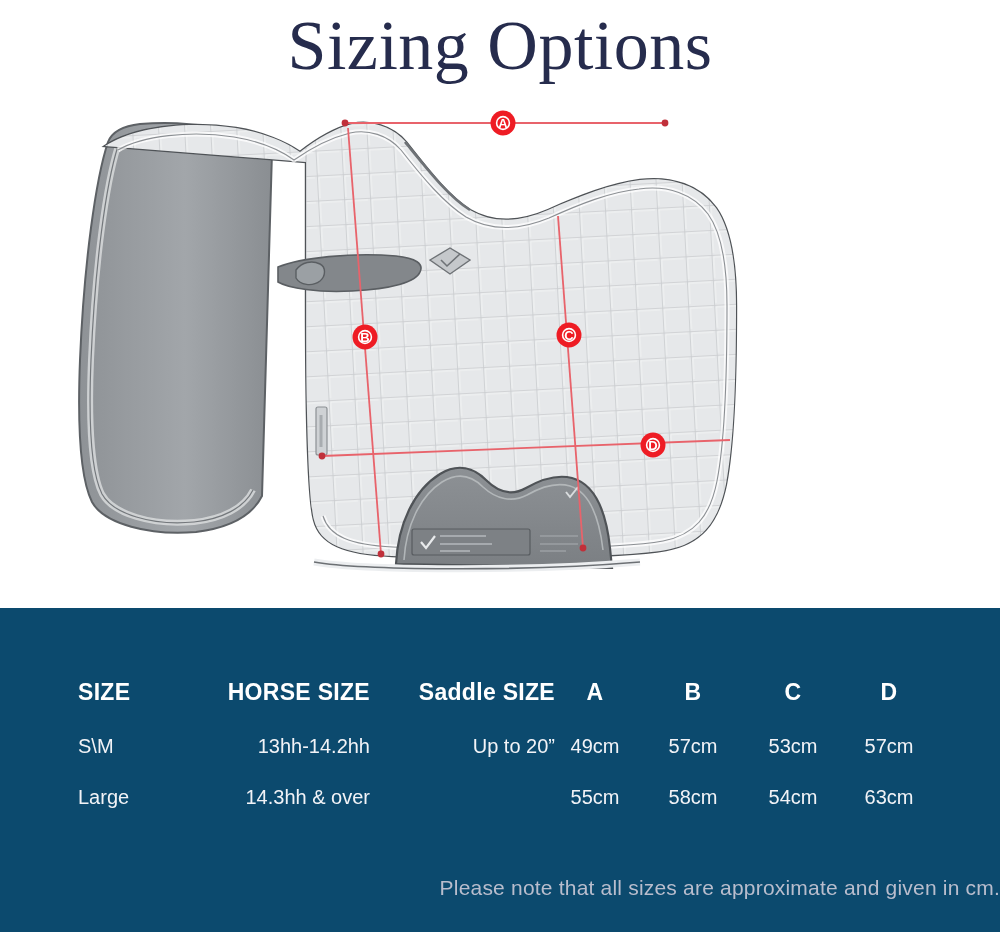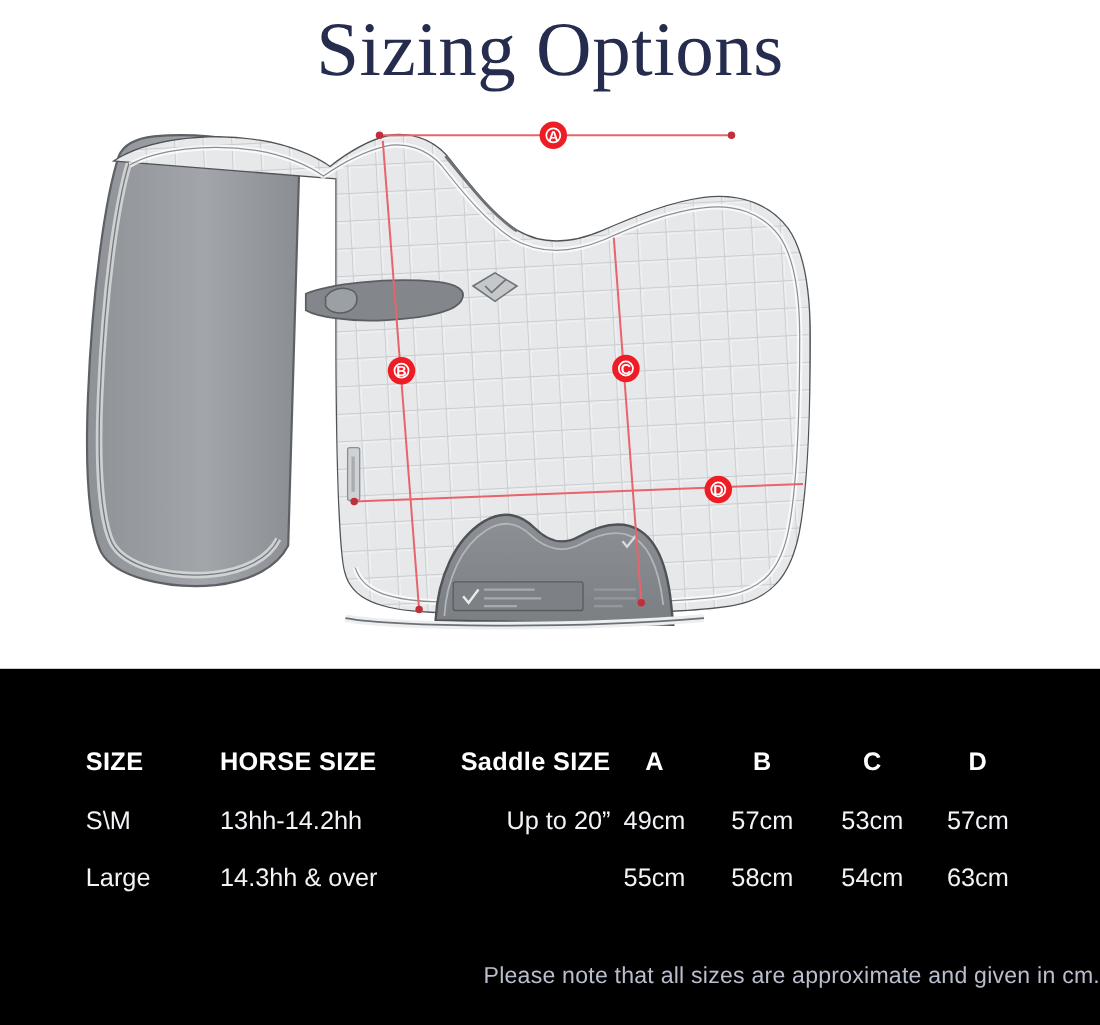--- a/index.html
+++ b/index.html
@@ -45,21 +45,21 @@
     background:#ffffff;
   }
   .diagram-svg { display:block; width:1000px; height:516px; }
 
   
   .panel {
     position:absolute;
     left:0; top:608px;
     width:1000px;
     height:324px;
-    background:#000000;
+    background:#0c4a6e;
   }
 
   .table {
     position:absolute;
     left:0; top:0;
     width:1000px;
   }
   .row {
     position:absolute;
     left:0;
@@ -78,26 +78,26 @@
     font-size:22px;
   }
   .row-head .cell {
     font-weight:bold;
     font-size:23px;
     letter-spacing:0.3px;
   }
   .row-0 .cell, .row-1 .cell {
     font-weight:400;
     color:#f2f3f7;
-    font-size:23px;
+    font-size:20px;
   }
 
   
   .c-size   { left:78px;  text-align:left; }
-  .c-horse  { left:200px; width:170px; text-align:left; }
+  .c-horse  { left:200px; width:170px; text-align:right; }
   .c-saddle { left:385px; width:170px; text-align:right; }
   .c-a      { left:555px; width:80px;  text-align:center; }
   .c-b      { left:653px; width:80px;  text-align:center; }
   .c-c      { left:753px; width:80px;  text-align:center; }
   .c-d      { left:849px; width:80px;  text-align:center; }
 
   .footnote {
     position:absolute;
     left:0; top:268px;
     width:1000px;

